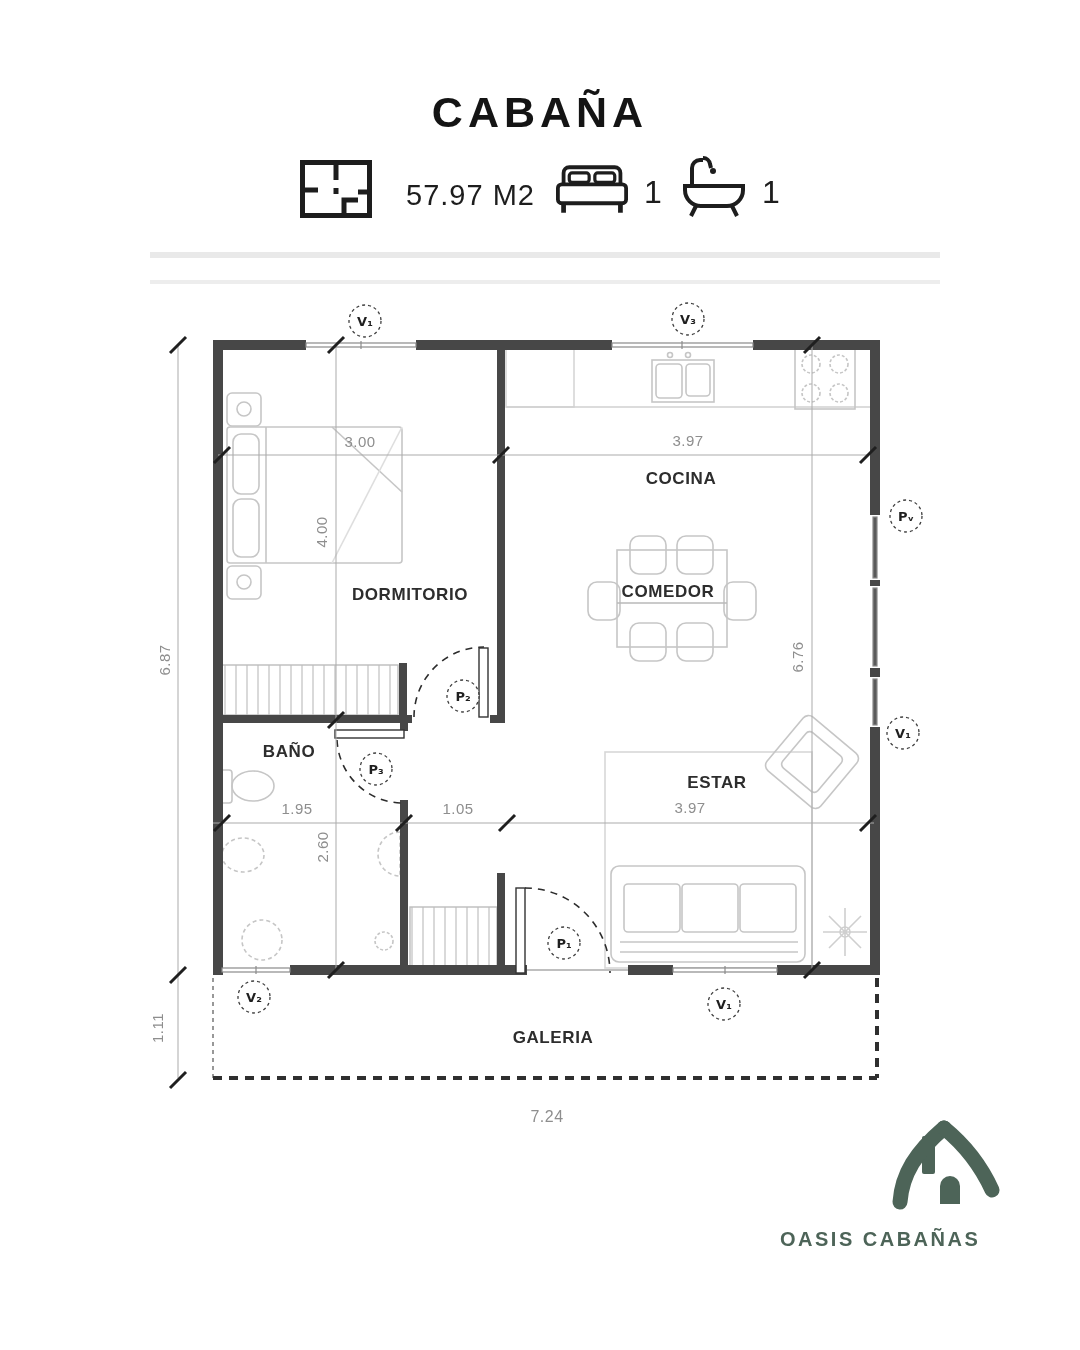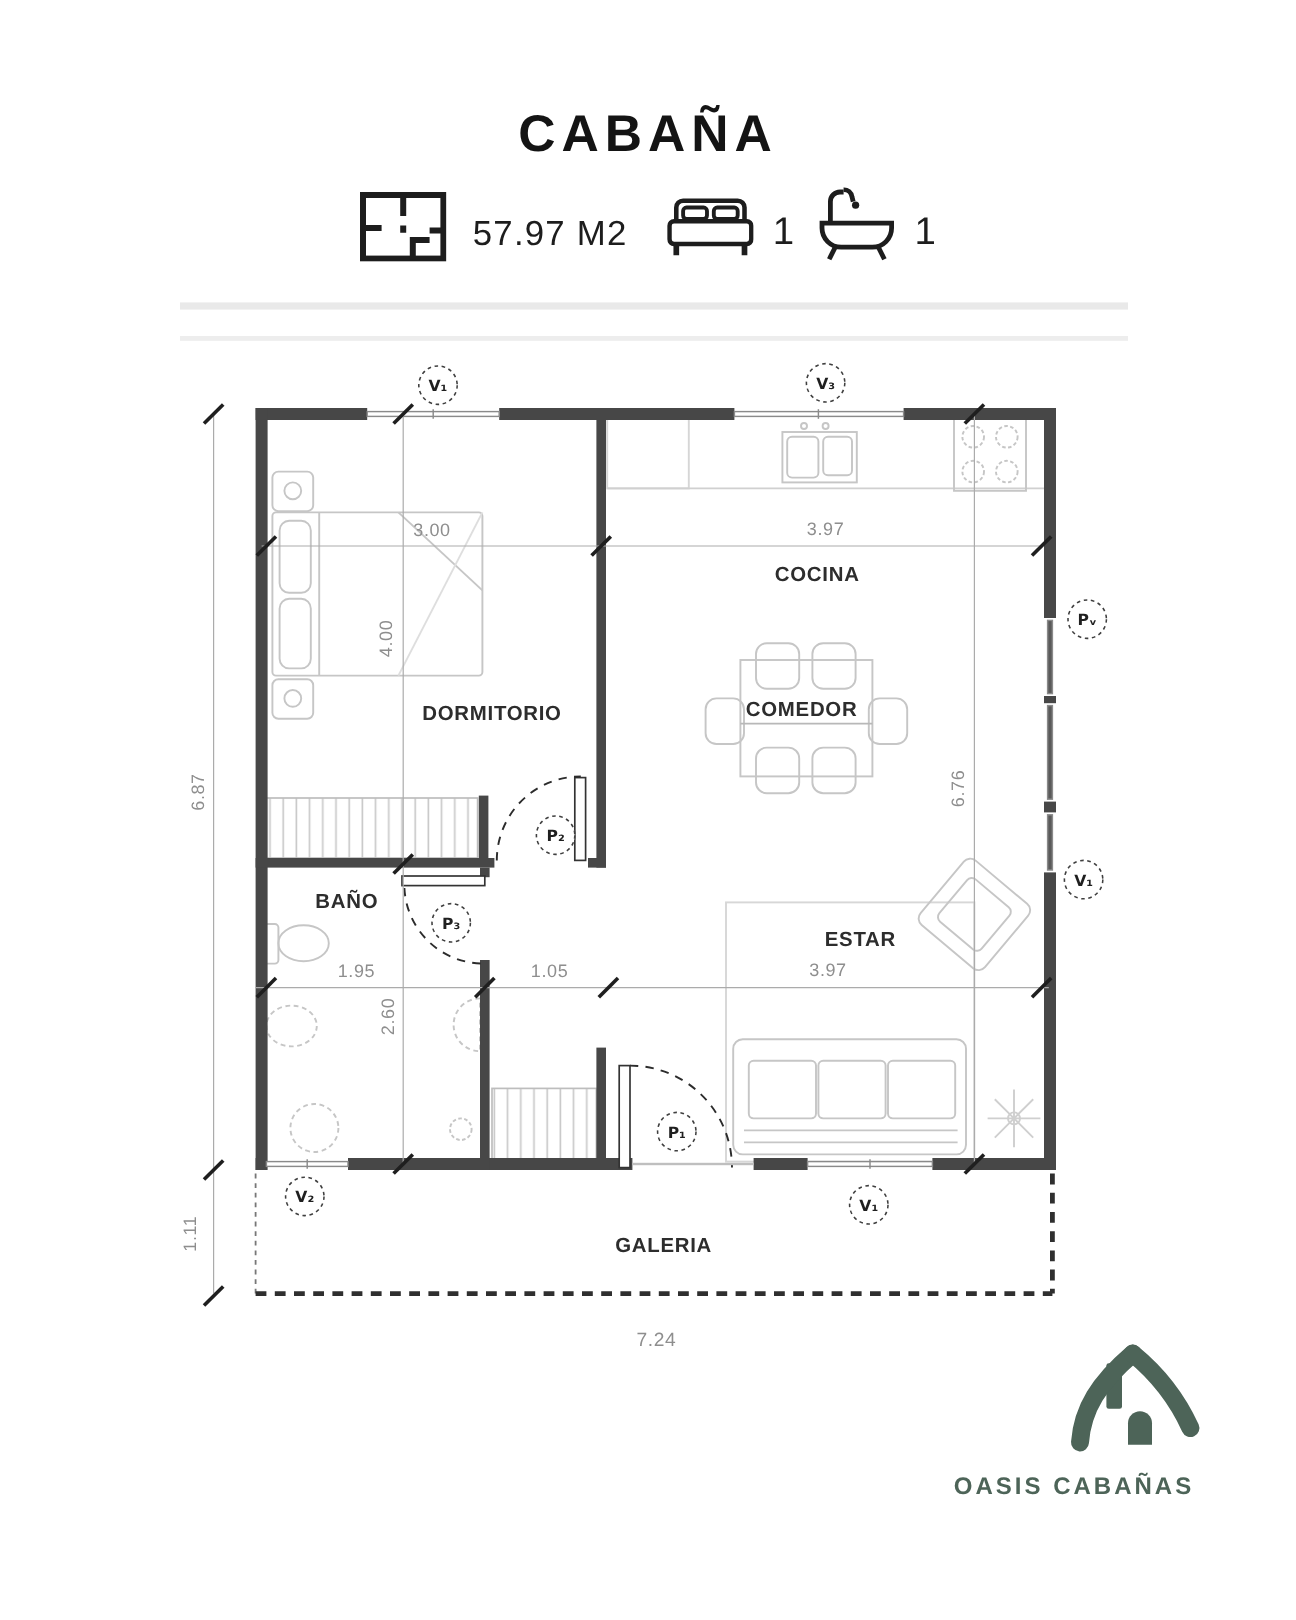--- a/index.html
+++ b/index.html
@@ -13,41 +13,41 @@
   .stat-text{position:absolute;color:#1d1d1d;font-size:29px;letter-spacing:1px;}
   .stat-count{position:absolute;color:#1d1d1d;font-size:32px;}
   
   #plan-svg{position:absolute;left:0;top:0;width:1080px;height:1350px;}
   text{font-family:"Liberation Sans",sans-serif;}
   .room-label{font-size:17px;font-weight:700;fill:#2d2d2d;letter-spacing:.6px;}
   .dim-label{font-size:15px;fill:#8e8e8e;letter-spacing:.5px;}
   .open-label{font-size:13px;font-weight:700;fill:#1f1f1f;font-family:"DejaVu Sans",sans-serif;}
   
   #logo-box{position:absolute;left:838px;top:1112px;width:220px;}
-  #logo-text{position:absolute;left:780px;top:1228px;width:230px;text-align:center;
+  #logo-text{position:absolute;left:780px;top:1228px;width:230px;text-align:left;
              color:#4d6458;font-size:20px;font-weight:700;letter-spacing:2.5px;}
 </style>
 </head>
 <body>
 
 <div id="page">
 
   <div id="title-row">
     <span id="title-primary">CABAÑA</span>
   </div>
 
   <svg style="position:absolute;left:300px;top:160px" width="72" height="58" viewBox="0 0 72 58">
     <rect x="2.5" y="2.5" width="67" height="53" fill="none" stroke="#1d1d1d" stroke-width="5"></rect>
     <line x1="36" y1="2" x2="36" y2="20" stroke="#1d1d1d" stroke-width="5"></line>
     <line x1="36" y1="28" x2="36" y2="34" stroke="#1d1d1d" stroke-width="5"></line>
     <line x1="2" y1="30" x2="18" y2="30" stroke="#1d1d1d" stroke-width="5"></line>
     <polyline points="44,56 44,40 58,40" fill="none" stroke="#1d1d1d" stroke-width="5"></polyline>
     <line x1="70" y1="32" x2="58" y2="32" stroke="#1d1d1d" stroke-width="5"></line>
   </svg>
-  <div class="stat-text" style="left:394px;top:179px">57.97 M2</div>
+  <div class="stat-text" style="left:406px;top:179px">57.97 M2</div>
 
   <svg style="position:absolute;left:556px;top:164px" width="72" height="52" viewBox="0 0 76 52">
     <path d="M8,20 v-12 a6,6 0 0 1 6,-6 h48 a6,6 0 0 1 6,6 v12" fill="none" stroke="#1d1d1d" stroke-width="4"></path>
     <rect x="14" y="8" width="21" height="10" rx="3" fill="none" stroke="#1d1d1d" stroke-width="3.4"></rect>
     <rect x="41" y="8" width="21" height="10" rx="3" fill="none" stroke="#1d1d1d" stroke-width="3.4"></rect>
     <rect x="2" y="20" width="72" height="20" rx="4" fill="none" stroke="#1d1d1d" stroke-width="4"></rect>
     <line x1="8" y1="40" x2="8" y2="50" stroke="#1d1d1d" stroke-width="5"></line>
     <line x1="68" y1="40" x2="68" y2="50" stroke="#1d1d1d" stroke-width="5"></line>
   </svg>
   <div class="stat-count" style="left:644px;top:174px">1</div>

